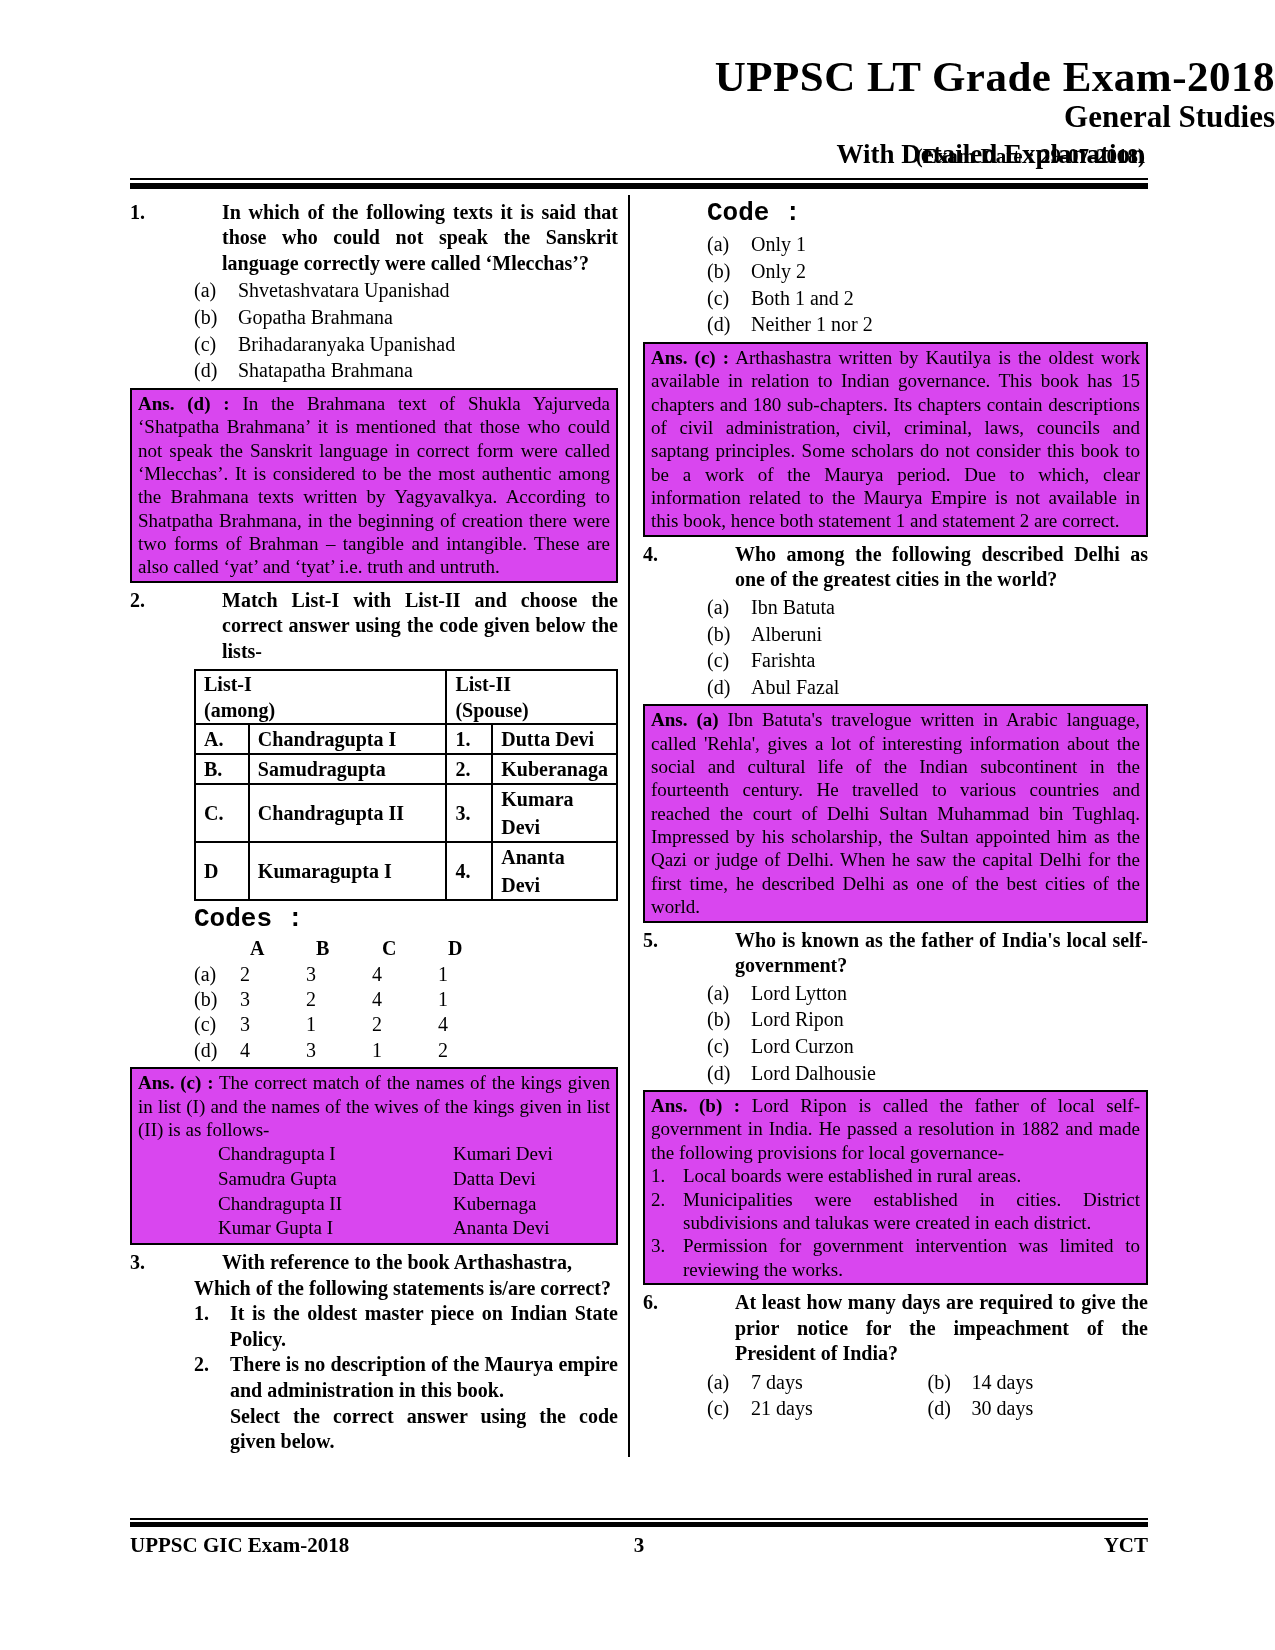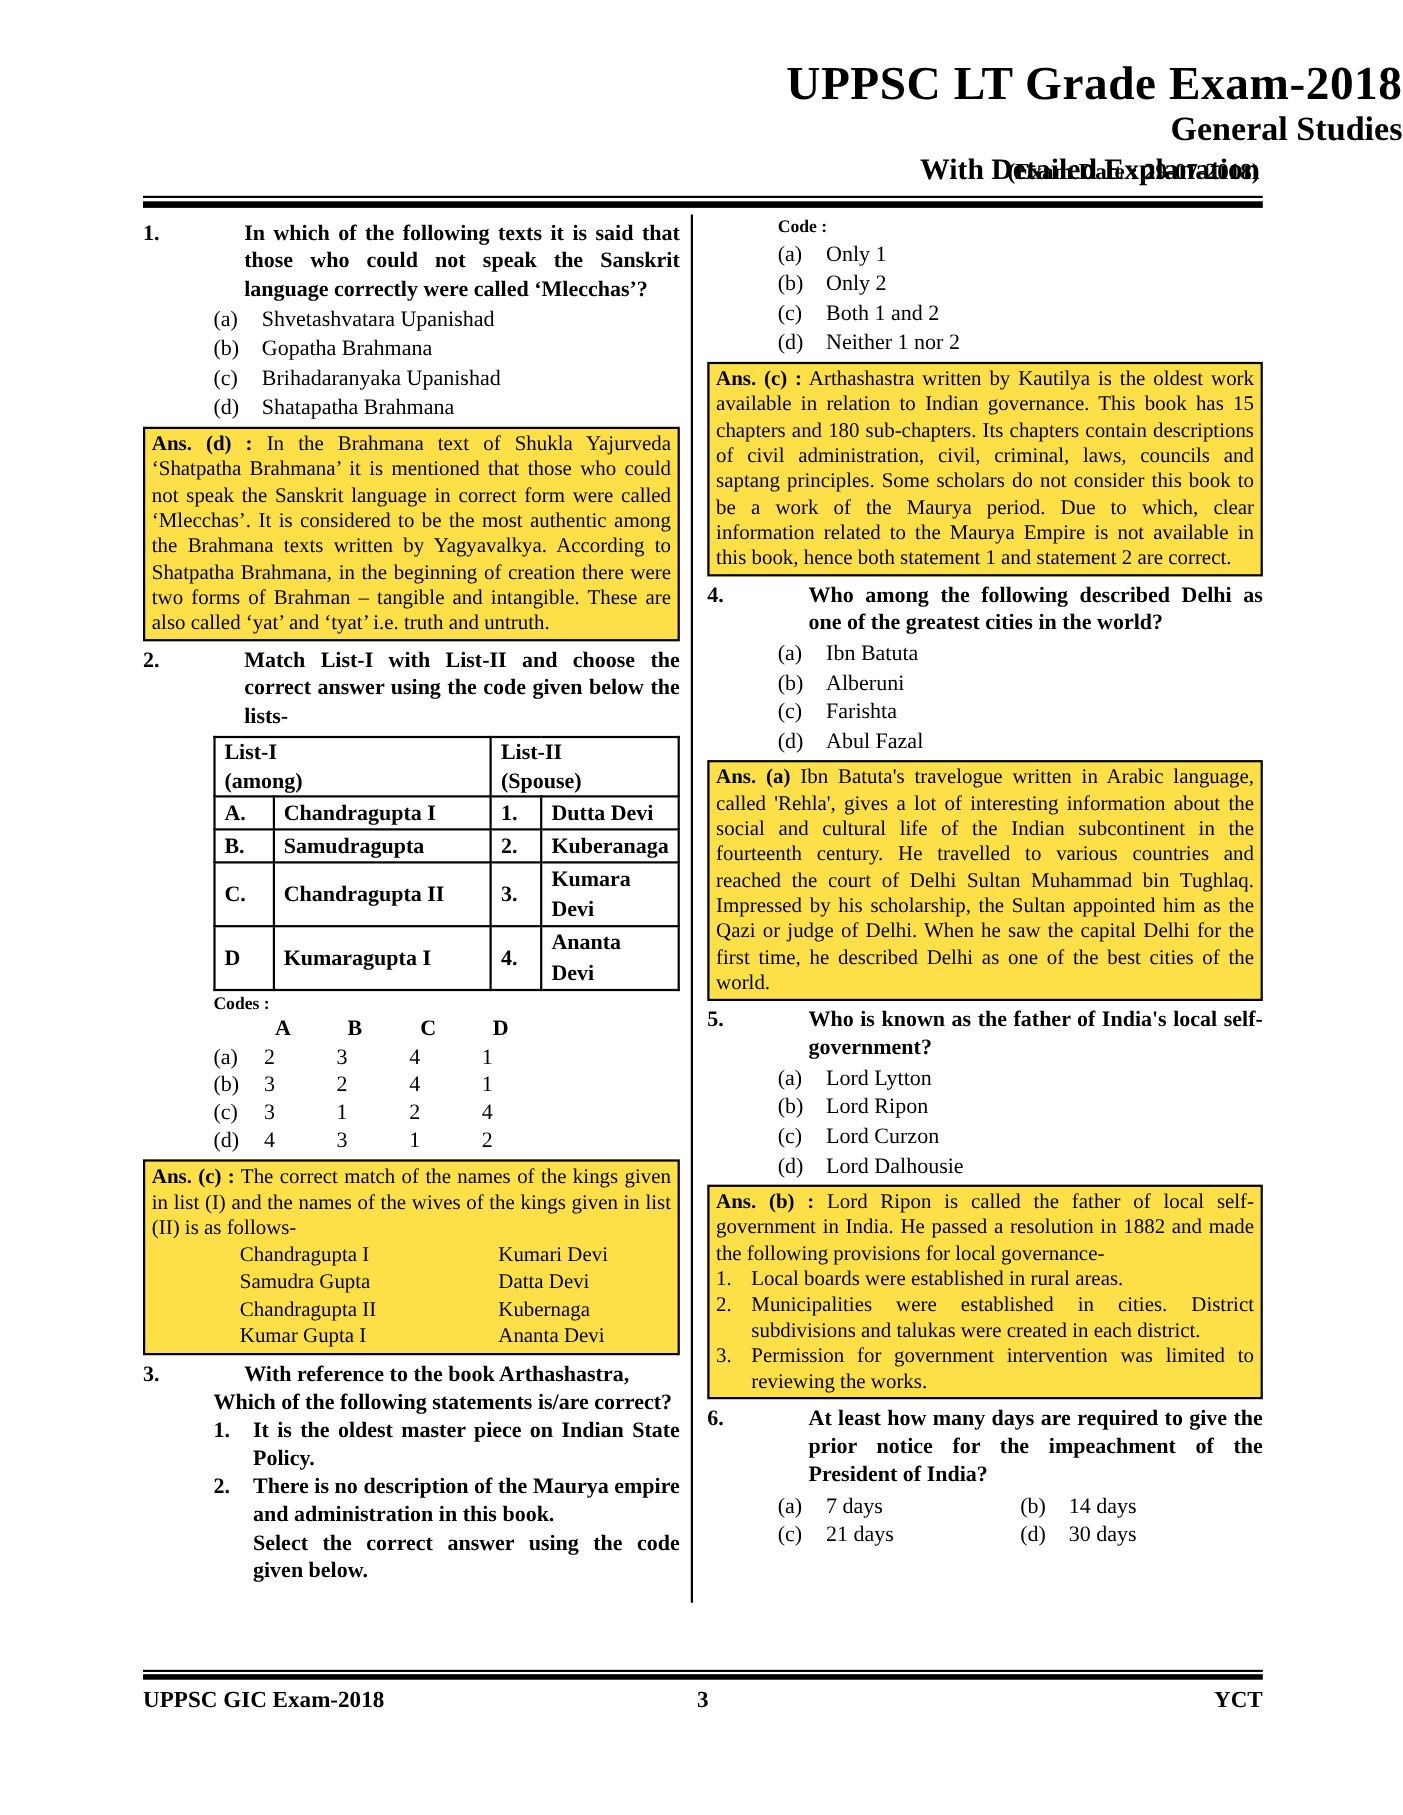--- a/index.html
+++ b/index.html
@@ -41,41 +41,41 @@
   .opt-half { width: 50%; display: flex; line-height: 1.33; }
 
   
   .stmt { display: flex; margin-left: 64px; font-weight: bold; font-size: 20px; line-height: 1.28; }
   .stmt-num { width: 36px; flex-shrink: 0; }
   .stmt-text { flex: 1; text-align: justify; }
   .q-closing { margin-left: 100px; font-weight: bold; font-size: 20px; line-height: 1.28; text-align: justify; }
 
   
   .ans { border: 2px solid #000; padding: 2px 6px; font-size: 19px; line-height: 1.23;
-         text-align: justify; margin-top: 4px; background: #fde047; }
+         text-align: justify; margin-top: 4px; background: #d946ef; }
   .ans-label { font-weight: bold; }
   .pairs { margin-top: 1px; }
   .pair { display: flex; margin-left: 80px; line-height: 1.3; }
   .pair-king { width: 235px; flex-shrink: 0; }
   .prov { display: flex; line-height: 1.23; }
   .prov-num { width: 32px; flex-shrink: 0; }
   .prov-text { flex: 1; text-align: justify; }
 
   
   .match-table { border-collapse: collapse; margin: 4px 0 2px 64px; font-weight: bold; font-size: 20px; }
   .match-table th, .match-table td { border: 2px solid #000; padding: 0px 8px; text-align: left; vertical-align: middle; }
   .match-table th { text-align: left; line-height: 1.3; }
   .match-table .c1 { width: 54px; }
   .match-table .c2 { width: 198px; }
   .match-table .c3 { width: 46px; }
   .match-table .c4 { width: 108px; }
   .match-table td { line-height: 1.4; }
 
   
-  .codes-title { margin-left: 64px; font-weight: bold; font-size: 16px; line-height: 1.3; margin-top: 2px; }
+  .codes-title { margin-left: 64px; font-weight: bold; font-size: 26px; line-height: 1.3; margin-top: 2px; font-family: Liberation Mono, monospace; }
   .code-row { display: flex; margin-left: 64px; font-size: 20px; line-height: 1.27; }
   .code-label { width: 46px; flex-shrink: 0; }
   .code-v { width: 66px; flex-shrink: 0; }
   .code-row.hdr .code-v { font-weight: bold; padding-left: 10px; }
 
   
   .page-footer { position: absolute; left: 0; right: 0; top: 1518px; background: #fff; padding: 0 127px 0 130px; }
   .page-footer .rule-double { margin: 0; }
   .page-footer .rule-double .thin { border-top: 2px solid #000; }
   .page-footer .rule-double .thick { height: 5px; background: #000; margin-top: 2px; }

